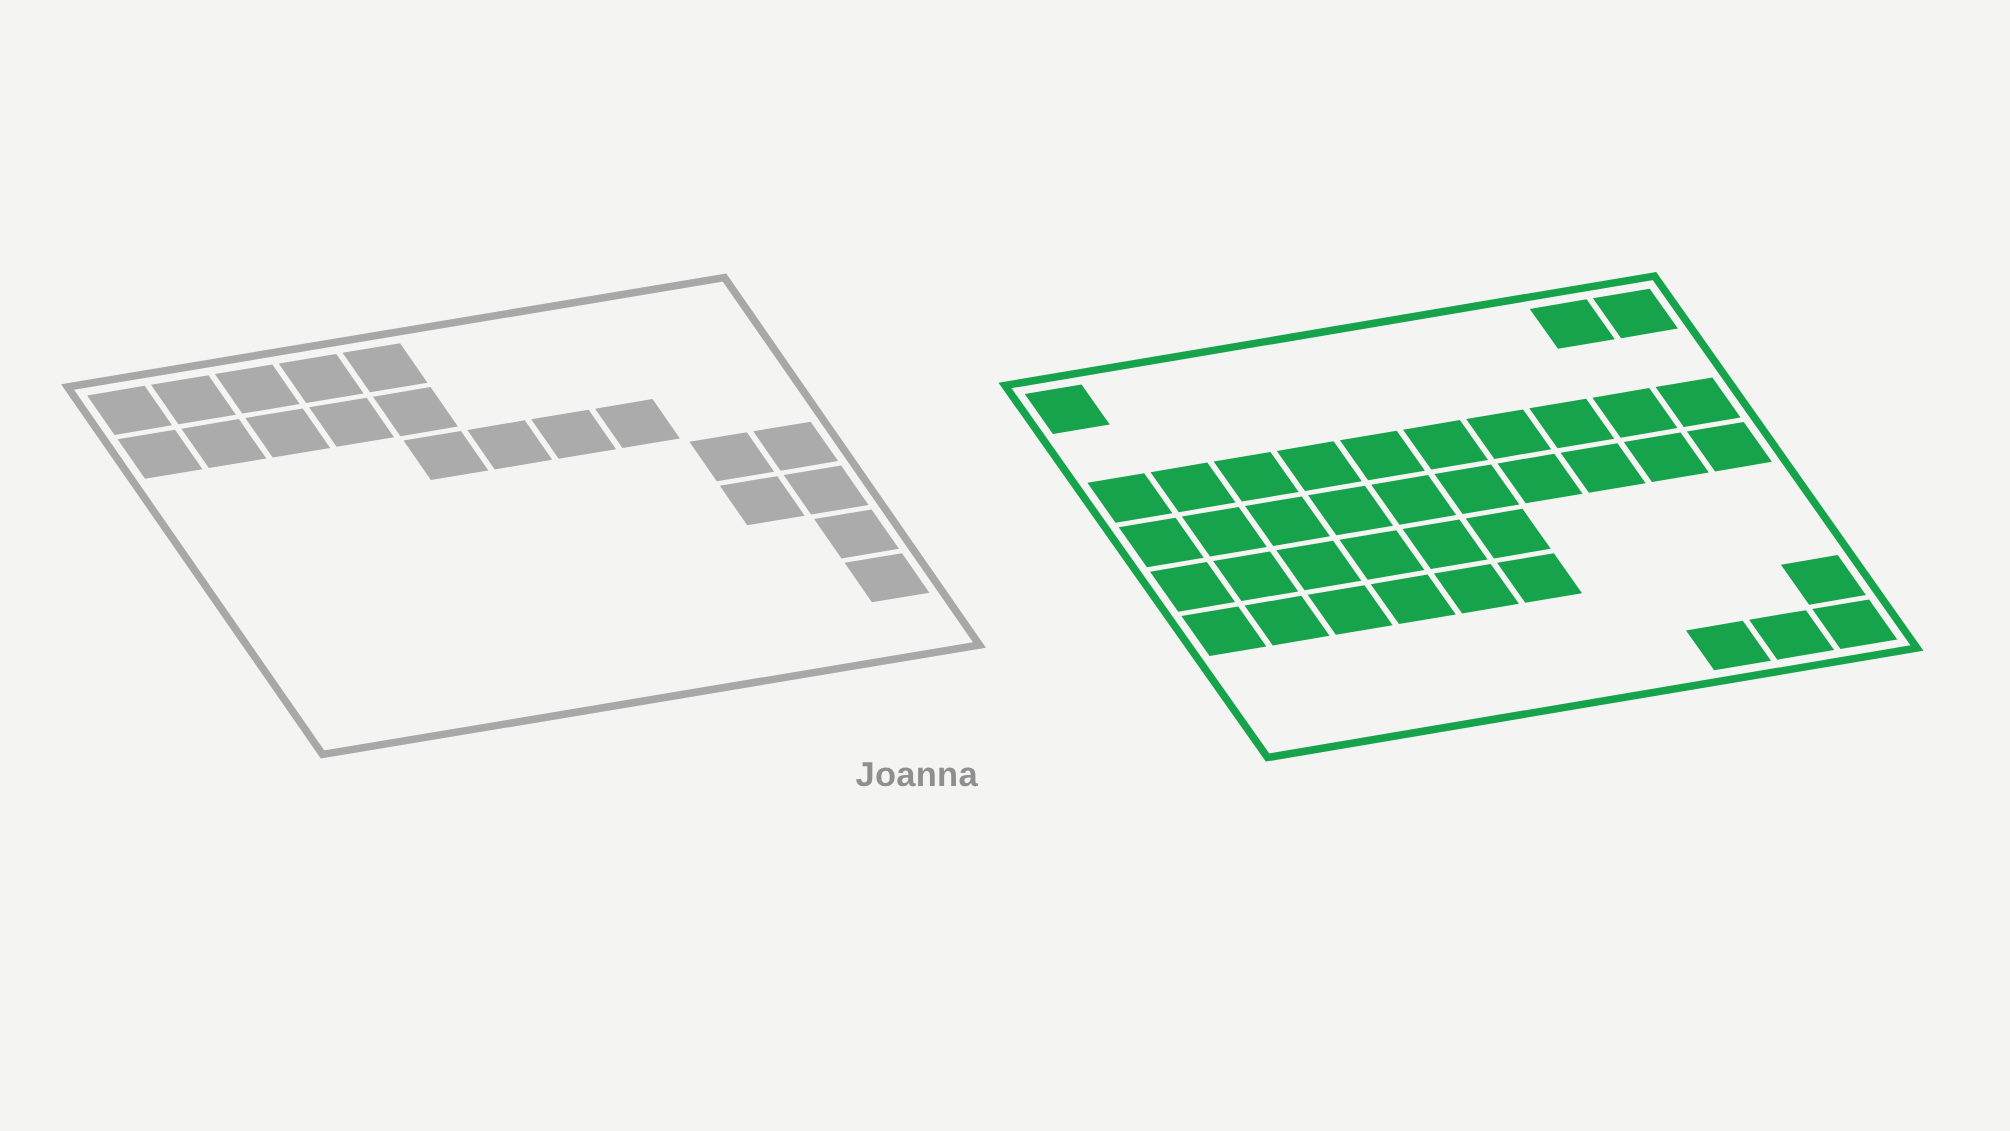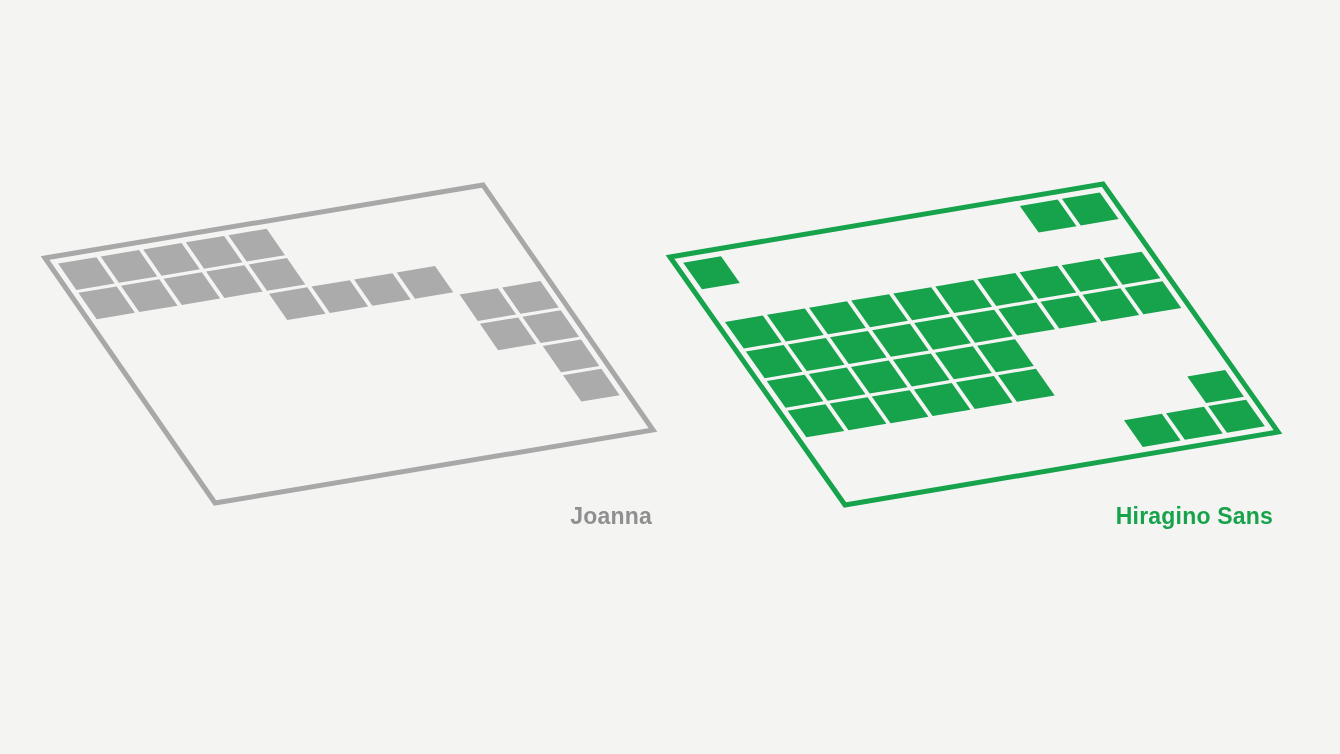--- a/index.html
+++ b/index.html
@@ -95,14 +95,13 @@
       <polygon points="871.78,396.52 909.66,390.13 928.46,416.78 890.58,423.16" fill="#17a34c"></polygon>
       <polygon points="913.86,389.42 951.74,383.04 970.54,409.68 932.67,416.07" fill="#17a34c"></polygon>
       <polygon points="955.95,382.33 993.83,375.94 1012.63,402.58 974.75,408.97" fill="#17a34c"></polygon>
       <polygon points="998.04,375.23 1035.92,368.84 1054.72,395.49 1016.84,401.87" fill="#17a34c"></polygon>
       <polygon points="1187.28,376.45 1225.16,370.07 1243.96,396.71 1206.08,403.10" fill="#17a34c"></polygon>
       <polygon points="1124.00,420.25 1161.87,413.86 1180.68,440.51 1142.80,446.89" fill="#17a34c"></polygon>
       <polygon points="1166.08,413.15 1203.96,406.77 1222.76,433.41 1184.89,439.80" fill="#17a34c"></polygon>
       <polygon points="1208.17,406.06 1246.05,399.67 1264.85,426.32 1226.97,432.70" fill="#17a34c"></polygon>
     </svg>
   <div class="grid-label left" style="color: rgb(143, 143, 143);">Joanna</div>
-  <div class="grid-label right" style="color: rgb(23, 163, 76);">Hiragino Sans</div>
 </div>
 
 </body></html>

